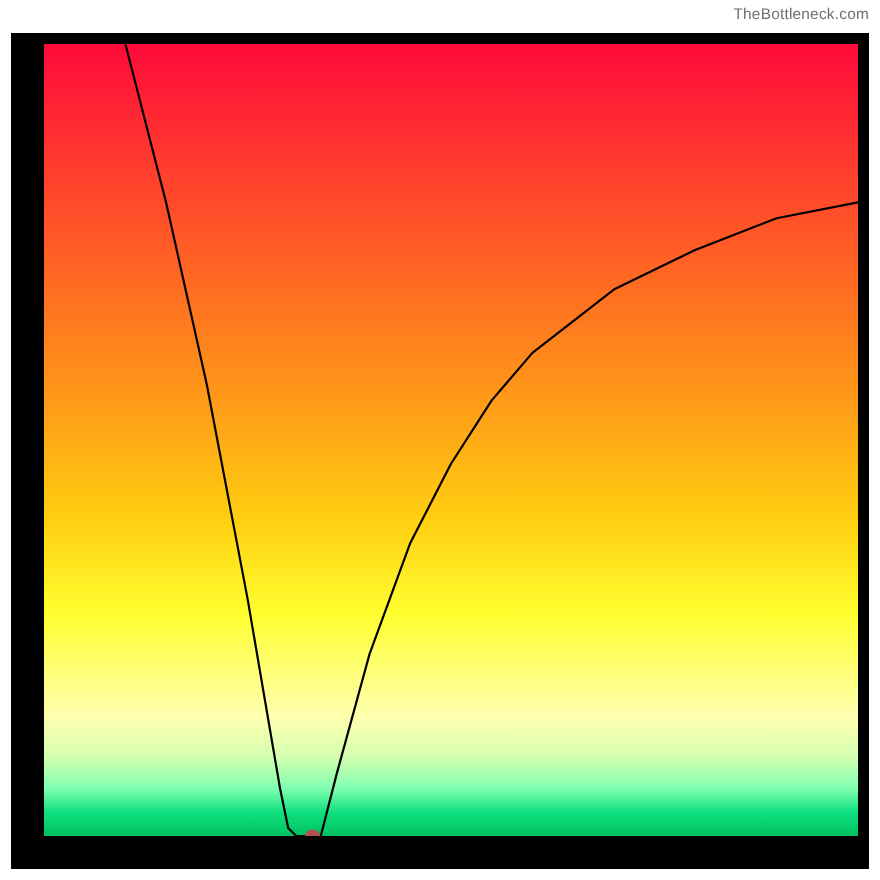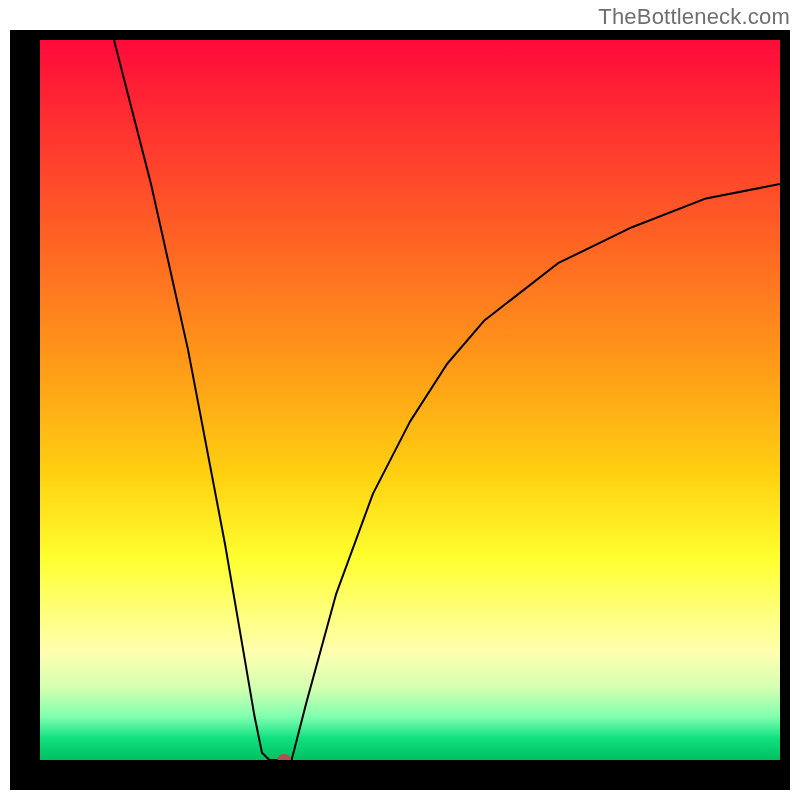--- a/index.html
+++ b/index.html
@@ -13,21 +13,21 @@
   }
   .stage {
     position: relative;
     width: 800px;
     height: 800px;
   }
   .watermark {
     position: absolute;
     top: 4px;
     right: 10px;
-    font-size: 22px;
+    font-size: 14px;
     font-weight: 500;
     color: #6f6f6f;
     letter-spacing: 0.2px;
     z-index: 5;
   }
   .plot-outer {
     position: absolute;
     left: 10px;
     top: 30px;
     width: 780px;

